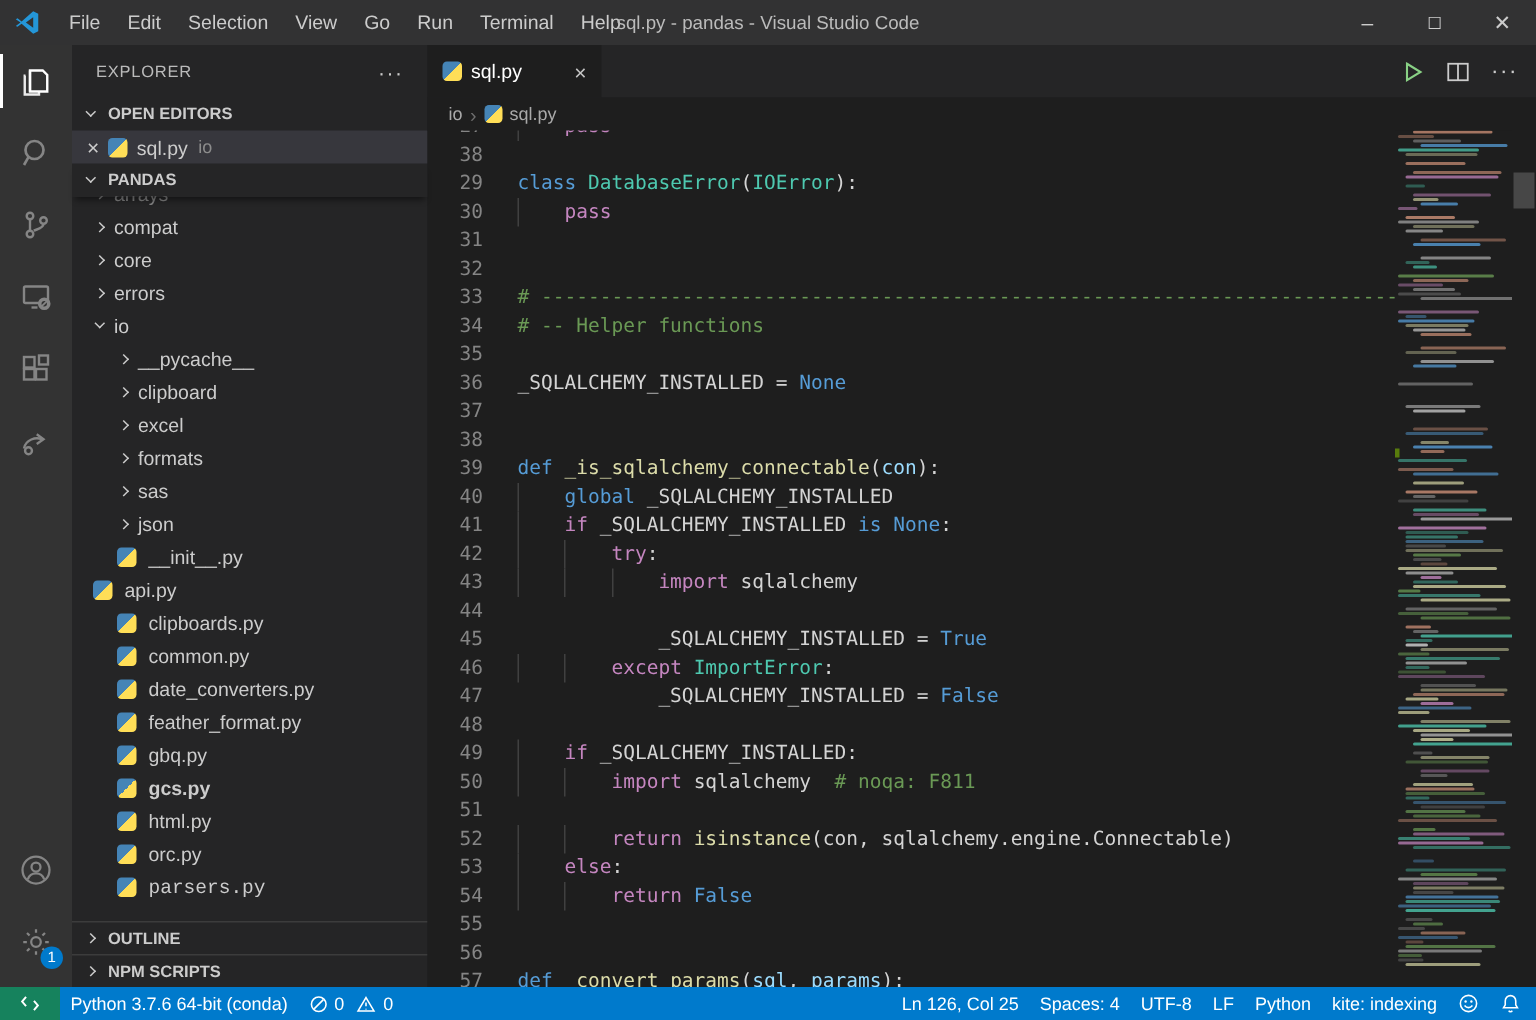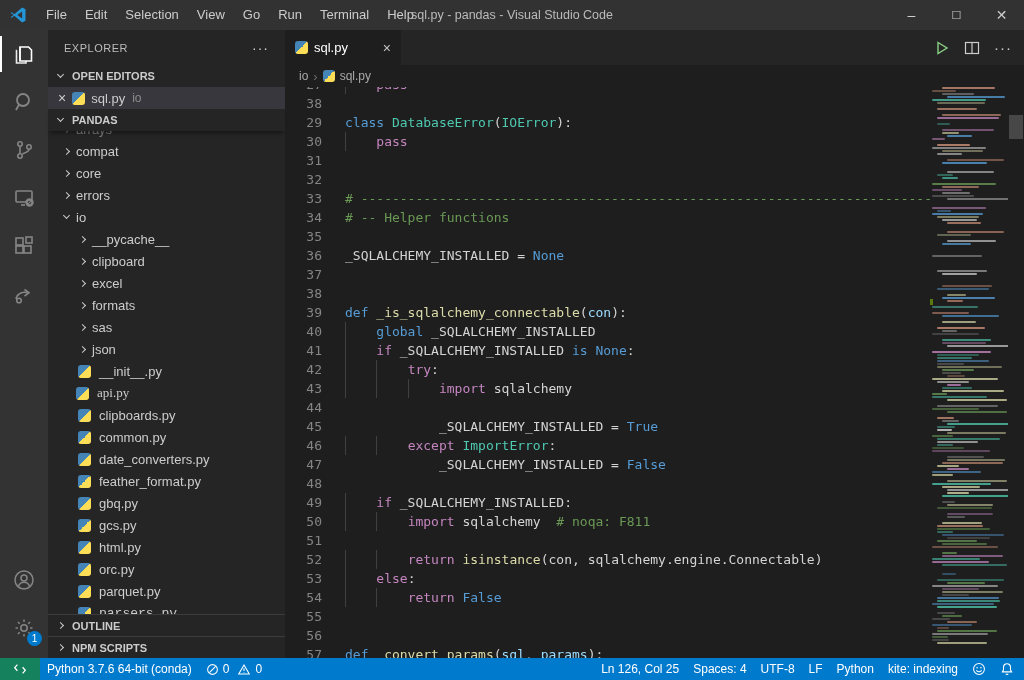--- a/index.html
+++ b/index.html
@@ -262,21 +262,21 @@
             <span class="label">sas</span>
           </div>
           <div class="tree-row" style="padding-left: 26px;">
             <span class="chev"></span>
             <span class="label">json</span>
           </div>
           <div class="tree-row" style="padding-left: 26px;">
             <span class="pyicon" style="margin-left: 4px;"></span>
             <span class="label">__init__.py</span>
           </div>
-          <div class="tree-row" style="padding-left: 24px; font-family: Liberation Serif, serif;">
+          <div class="tree-row" style="padding-left: 10px;">
             <span class="pyicon" style="margin-left: 4px;"></span>
             <span class="label">api.py</span>
           </div>
           <div class="tree-row" style="padding-left: 26px;">
             <span class="pyicon" style="margin-left: 4px;"></span>
             <span class="label">clipboards.py</span>
           </div>
           <div class="tree-row" style="padding-left: 26px;">
             <span class="pyicon" style="margin-left: 4px;"></span>
             <span class="label">common.py</span>
@@ -286,35 +286,31 @@
             <span class="label">date_converters.py</span>
           </div>
           <div class="tree-row" style="padding-left: 26px;">
             <span class="pyicon" style="margin-left: 4px;"></span>
             <span class="label">feather_format.py</span>
           </div>
           <div class="tree-row" style="padding-left: 26px;">
             <span class="pyicon" style="margin-left: 4px;"></span>
             <span class="label">gbq.py</span>
           </div>
-          <div class="tree-row" style="padding-left: 26px;">
+          <div class="tree-row" style="padding-left: 26px; font-weight: bold;">
             <span class="pyicon" style="margin-left: 4px;"></span>
             <span class="label">gcs.py</span>
           </div>
           <div class="tree-row" style="padding-left: 26px;">
             <span class="pyicon" style="margin-left: 4px;"></span>
             <span class="label">html.py</span>
           </div>
           <div class="tree-row" style="padding-left: 26px;">
             <span class="pyicon" style="margin-left: 4px;"></span>
             <span class="label">orc.py</span>
-          </div>
-          <div class="tree-row" style="padding-left: 26px;">
-            <span class="pyicon" style="margin-left: 4px;"></span>
-            <span class="label">parquet.py</span>
           </div>
           <div class="tree-row" style="padding-left: 26px; font-family: Liberation Mono, monospace;">
             <span class="pyicon" style="margin-left: 4px;"></span>
             <span class="label">parsers.py</span>
           </div>
         </div>
       <div class="section-header topline">
         <span class="chev"></span>
         <span>OUTLINE</span>
       </div>

